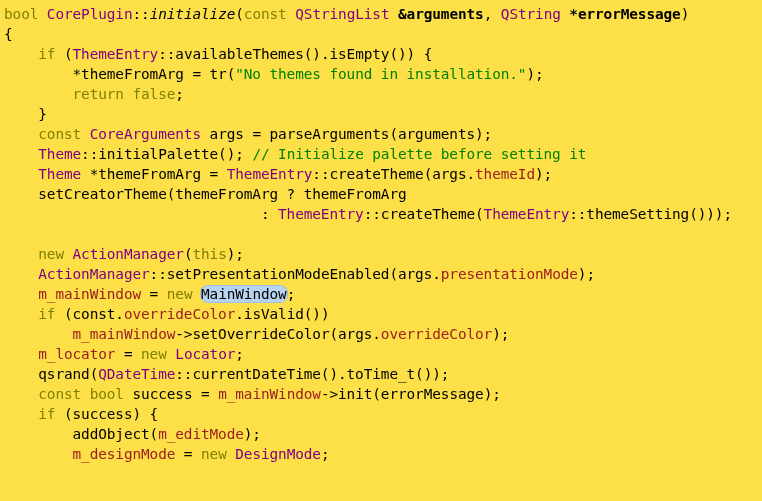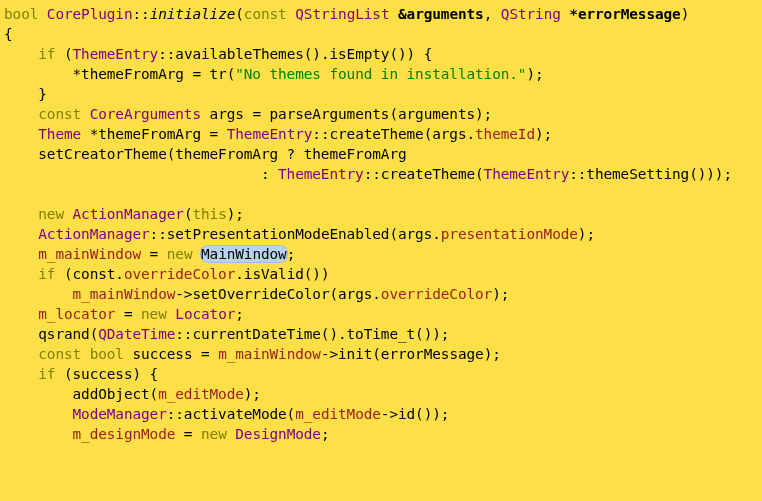--- a/index.html
+++ b/index.html
@@ -49,31 +49,32 @@
   }
 </style>
 </head>
 <body>
 
 <div id="code-surface">
     <div class="code-line"><span class="tok t-keyword">bool</span><span class="tok t-plain"> </span><span class="tok t-class">CorePlugin</span><span class="tok t-plain">::</span><span class="tok t-func-decl">initialize</span><span class="tok t-plain">(</span><span class="tok t-keyword">const</span><span class="tok t-plain"> </span><span class="tok t-type">QStringList</span><span class="tok t-plain"> </span><span class="tok t-param">&amp;arguments</span><span class="tok t-plain">, </span><span class="tok t-type">QString</span><span class="tok t-plain"> </span><span class="tok t-param">*errorMessage</span><span class="tok t-plain">)</span></div>
     <div class="code-line"><span class="tok t-plain">{</span></div>
     <div class="code-line"><span class="tok t-plain">    </span><span class="tok t-keyword">if</span><span class="tok t-plain"> (</span><span class="tok t-class">ThemeEntry</span><span class="tok t-plain">::availableThemes().isEmpty()) {</span></div>
     <div class="code-line"><span class="tok t-plain">        *themeFromArg = tr(</span><span class="tok t-string">"No themes found in installation."</span><span class="tok t-plain">);</span></div>
+    <div class="code-line"><span class="tok t-plain">        </span><span class="tok t-keyword">return</span><span class="tok t-plain"> </span><span class="tok t-keyword">false</span><span class="tok t-plain">;</span></div>
     <div class="code-line"><span class="tok t-plain">    }</span></div>
     <div class="code-line"><span class="tok t-plain">    </span><span class="tok t-keyword">const</span><span class="tok t-plain"> </span><span class="tok t-class">CoreArguments</span><span class="tok t-plain"> args = parseArguments(arguments);</span></div>
+    <div class="code-line"><span class="tok t-plain">    </span><span class="tok t-class">Theme</span><span class="tok t-plain">::initialPalette(); </span><span class="tok t-comment">// Initialize palette before setting it</span></div>
     <div class="code-line"><span class="tok t-plain">    </span><span class="tok t-class">Theme</span><span class="tok t-plain"> *themeFromArg = </span><span class="tok t-class">ThemeEntry</span><span class="tok t-plain">::createTheme(args.</span><span class="tok t-member">themeId</span><span class="tok t-plain">);</span></div>
     <div class="code-line"><span class="tok t-plain">    setCreatorTheme(themeFromArg ? themeFromArg</span></div>
     <div class="code-line"><span class="tok t-plain">                              : </span><span class="tok t-class">ThemeEntry</span><span class="tok t-plain">::createTheme(</span><span class="tok t-class">ThemeEntry</span><span class="tok t-plain">::themeSetting()));</span></div>
     <div class="code-line">&nbsp;</div>
     <div class="code-line"><span class="tok t-plain">    </span><span class="tok t-keyword">new</span><span class="tok t-plain"> </span><span class="tok t-class">ActionManager</span><span class="tok t-plain">(</span><span class="tok t-keyword">this</span><span class="tok t-plain">);</span></div>
     <div class="code-line"><span class="tok t-plain">    </span><span class="tok t-class">ActionManager</span><span class="tok t-plain">::setPresentationModeEnabled(args.</span><span class="tok t-member">presentationMode</span><span class="tok t-plain">);</span></div>
     <div class="code-line"><span class="tok t-plain">    </span><span class="tok t-member">m_mainWindow</span><span class="tok t-plain"> = </span><span class="tok t-keyword">new</span><span class="tok t-plain"> </span><span class="tok t-highlight">MainWindow</span><span class="tok t-plain">;</span></div>
     <div class="code-line"><span class="tok t-plain">    </span><span class="tok t-keyword">if</span><span class="tok t-plain"> (const.</span><span class="tok t-member">overrideColor</span><span class="tok t-plain">.isValid())</span></div>
     <div class="code-line"><span class="tok t-plain">        </span><span class="tok t-member">m_mainWindow</span><span class="tok t-plain">-&gt;setOverrideColor(args.</span><span class="tok t-member">overrideColor</span><span class="tok t-plain">);</span></div>
     <div class="code-line"><span class="tok t-plain">    </span><span class="tok t-member">m_locator</span><span class="tok t-plain"> = </span><span class="tok t-keyword">new</span><span class="tok t-plain"> </span><span class="tok t-class">Locator</span><span class="tok t-plain">;</span></div>
     <div class="code-line"><span class="tok t-plain">    qsrand(</span><span class="tok t-class">QDateTime</span><span class="tok t-plain">::currentDateTime().toTime_t());</span></div>
     <div class="code-line"><span class="tok t-plain">    </span><span class="tok t-keyword">const</span><span class="tok t-plain"> </span><span class="tok t-keyword">bool</span><span class="tok t-plain"> success = </span><span class="tok t-member">m_mainWindow</span><span class="tok t-plain">-&gt;init(errorMessage);</span></div>
     <div class="code-line"><span class="tok t-plain">    </span><span class="tok t-keyword">if</span><span class="tok t-plain"> (success) {</span></div>
     <div class="code-line"><span class="tok t-plain">        addObject(</span><span class="tok t-member">m_editMode</span><span class="tok t-plain">);</span></div>
-    <div class="code-line"><span class="tok t-plain">        </span><span class="tok t-class">ModeManager</span><span class="tok t-plain">::activateMode(</span><span class="tok t-member">m_editMode</span><span class="tok t-plain">-&gt;id());</span></div>
     <div class="code-line"><span class="tok t-plain">        </span><span class="tok t-member">m_designMode</span><span class="tok t-plain"> = </span><span class="tok t-keyword">new</span><span class="tok t-plain"> </span><span class="tok t-class">DesignMode</span><span class="tok t-plain">;</span></div>
   </div>
 
 </body></html>

